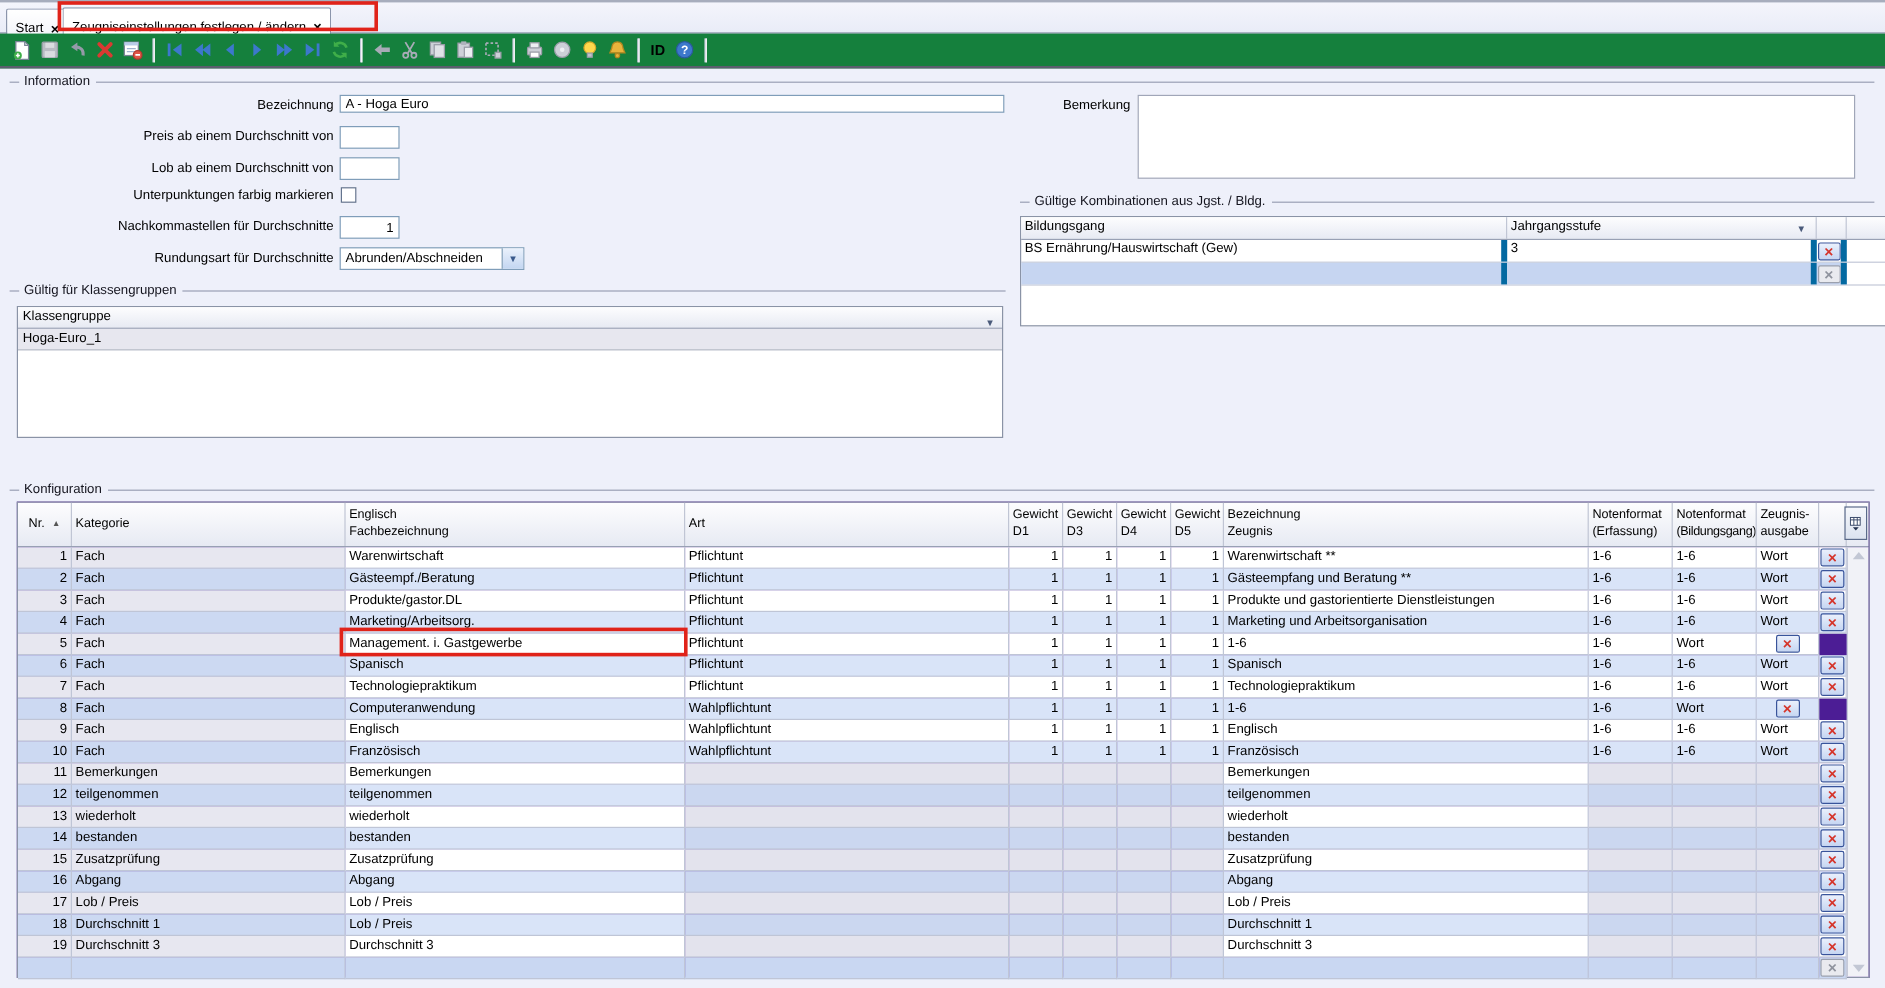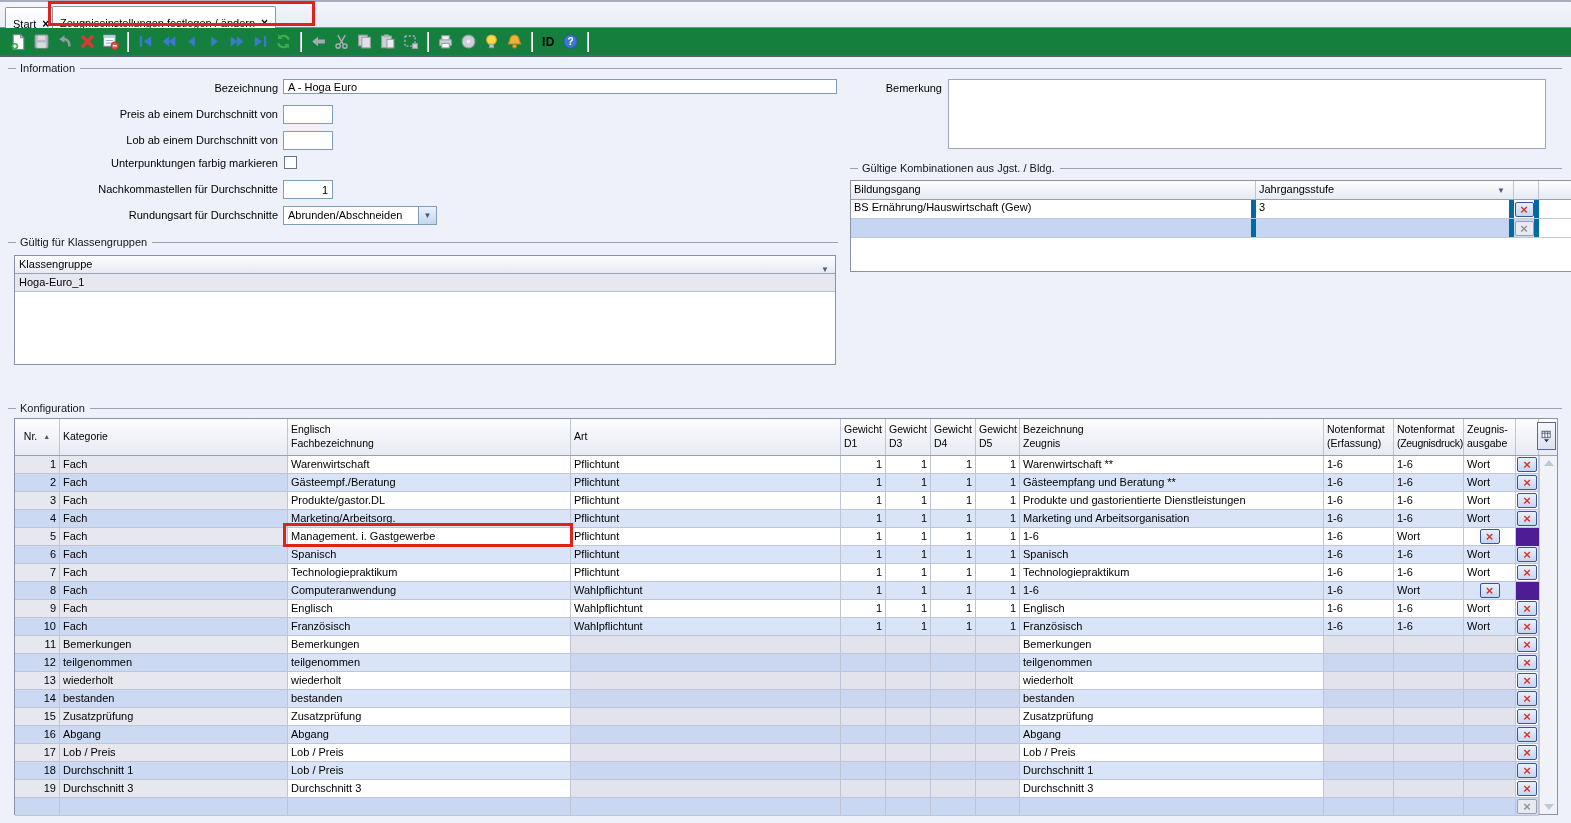--- a/index.html
+++ b/index.html
@@ -386,21 +386,21 @@
     <div class="hc">
         <span>Bezeichnung</span>
         <span>Zeugnis</span>
       </div>
     <div class="hc">
         <span>Notenformat</span>
         <span>(Erfassung)</span>
       </div>
     <div class="hc">
         <span>Notenformat</span>
-        <span style="letter-spacing:-0.3px;">(Zeugnisdruck)</span>
+        <span style="letter-spacing:-0.3px;">(Bildungsgang)</span>
       </div>
     <div class="hc">
         <span>Zeugnis-</span>
         <span>ausgabe</span>
       </div>
     <div class="hc"></div>
     <div class="hc" style="border-right:none;"></div>
   </div>
   <div id="cfg-body">
       <div class="cfg-row odd">

